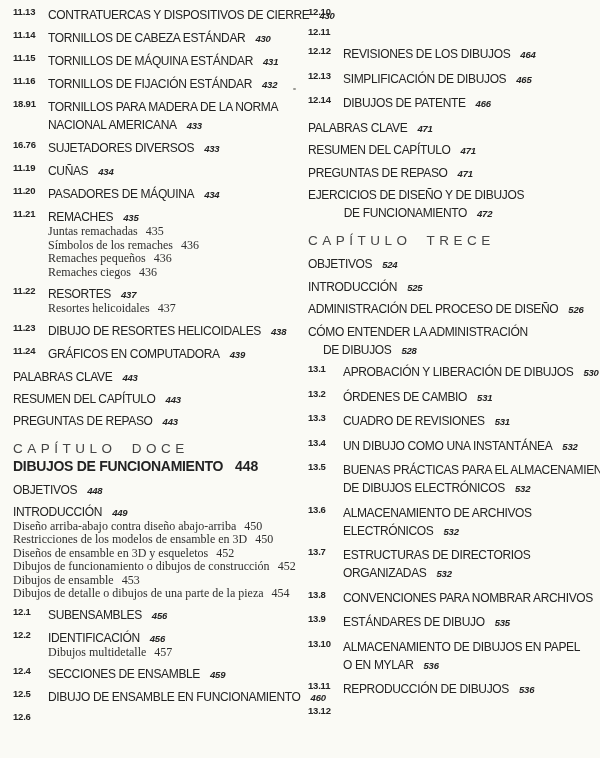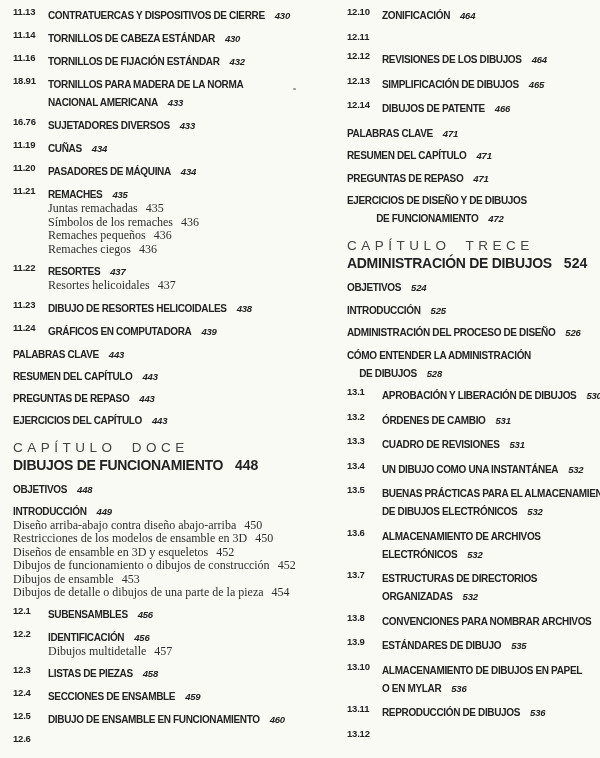--- a/index.html
+++ b/index.html
@@ -1,37 +1,37 @@
 <!DOCTYPE html>
 <html><head>
 <meta charset="utf-8">
 <style>
   html,body{margin:0;padding:0;}
   body{background:#e8e8e4;font-family:"Liberation Sans",sans-serif;}
   .page{
     position:relative;width:600px;height:758px;overflow:hidden;
     background:#fafaf5;color:#232323;box-sizing:border-box;
-    padding:5px 0 0 13px;display:flex;align-items:flex-start;gap:39px;
+    padding:5px 0 0 13px;display:flex;align-items:flex-start;
   }
   .col{display:block;}
   .col-left{width:281px;flex:0 0 281px;}
   .col-right{flex:1;margin-left:14px;min-width:0;}
 
   
   .entry{display:flex;margin-bottom:5px;}
   .col-right .entry{margin-bottom:6.5px;}
   .entry.plain{margin-bottom:4px;}
   .col-right .entry.plain{margin-bottom:4.5px;}
   .num{
     flex:0 0 35px;font-weight:bold;font-size:9.5px;line-height:13px;
     letter-spacing:-0.2px;
   }
   .body{flex:1;min-width:0;}
   .title{
-    font-weight:bold;font-size:10px;line-height:13px;
+    font-weight:normal;font-size:12px;line-height:13px;
     letter-spacing:-0.35px;white-space:pre;
   }
   .pg{
     font-weight:bold;font-size:9.5px;line-height:13px;
     letter-spacing:-0.2px;margin-left:10px;font-style:italic;
   }
   
   .subs{margin:1px 0 0 2px;}
   .plain .subs{margin-left:36px;}
   .sub{
@@ -64,20 +64,24 @@
   <div class="col col-left">
       <div class="entry item">
     <span class="num">11.13</span>
     <span class="body"><span class="title">CONTRATUERCAS Y DISPOSITIVOS DE CIERRE</span><span class="pg">430</span></span>
   </div>
       <div class="entry item">
     <span class="num">11.14</span>
     <span class="body"><span class="title">TORNILLOS DE CABEZA ESTÁNDAR</span><span class="pg">430</span></span>
   </div>
       <div class="entry item">
+    <span class="num">11.15</span>
+    <span class="body"><span class="title">TORNILLOS DE MÁQUINA ESTÁNDAR</span><span class="pg">431</span></span>
+  </div>
+      <div class="entry item">
     <span class="num">11.16</span>
     <span class="body"><span class="title">TORNILLOS DE FIJACIÓN ESTÁNDAR</span><span class="pg">432</span></span>
   </div>
       <div class="entry item">
     <span class="num">18.91</span>
     <span class="body"><span class="title">TORNILLOS PARA MADERA DE LA NORMA
 NACIONAL AMERICANA</span><span class="pg">433</span></span>
   </div>
       <div class="entry item">
     <span class="num">16.76</span>
@@ -109,62 +113,54 @@
   </div>
       <div class="entry plain">
     <span class="body"><span class="title">PALABRAS CLAVE</span><span class="pg">443</span></span>
   </div>
       <div class="entry plain">
     <span class="body"><span class="title">RESUMEN DEL CAPÍTULO</span><span class="pg">443</span></span>
   </div>
       <div class="entry plain">
     <span class="body"><span class="title">PREGUNTAS DE REPASO</span><span class="pg">443</span></span>
   </div>
-      <div class="entry plain">
-    <span class="body"><span class="title">EJERCICIOS DEL CAPÍTULO</span><span class="pg">443</span></span>
-  </div>
       <div class="chapter">
     <div class="kicker">CAPÍTULO DOCE</div>
     <div class="chline"><span class="chtitle">DIBUJOS DE FUNCIONAMIENTO</span><span class="chpg">448</span></div>
   </div>
       <div class="entry plain">
     <span class="body"><span class="title">OBJETIVOS</span><span class="pg">448</span></span>
   </div>
       <div class="entry plain">
     <span class="body"><span class="title">INTRODUCCIÓN</span><span class="pg">449</span><span class="subs"><div class="sub"><span class="subtext">Diseño arriba-abajo contra diseño abajo-arriba</span><span class="subpg">450</span></div><div class="sub"><span class="subtext">Restricciones de los modelos de ensamble en 3D</span><span class="subpg">450</span></div><div class="sub"><span class="subtext">Diseños de ensamble en 3D y esqueletos</span><span class="subpg">452</span></div><div class="sub"><span class="subtext">Dibujos de funcionamiento o dibujos de construcción</span><span class="subpg">452</span></div><div class="sub"><span class="subtext">Dibujos de ensamble</span><span class="subpg">453</span></div><div class="sub"><span class="subtext">Dibujos de detalle o dibujos de una parte de la pieza</span><span class="subpg">454</span></div></span></span>
   </div>
       <div class="entry item">
     <span class="num">12.1</span>
     <span class="body"><span class="title">SUBENSAMBLES</span><span class="pg">456</span></span>
   </div>
       <div class="entry item">
     <span class="num">12.2</span>
     <span class="body"><span class="title">IDENTIFICACIÓN</span><span class="pg">456</span><span class="subs"><div class="sub"><span class="subtext">Dibujos multidetalle</span><span class="subpg">457</span></div></span></span>
   </div>
       <div class="entry item">
-    <span class="num">12.3</span>
-    <span class="body"><span class="title">LISTAS DE PIEZAS</span><span class="pg">458</span></span>
-  </div>
-      <div class="entry item">
     <span class="num">12.4</span>
     <span class="body"><span class="title">SECCIONES DE ENSAMBLE</span><span class="pg">459</span></span>
   </div>
       <div class="entry item">
     <span class="num">12.5</span>
     <span class="body"><span class="title">DIBUJO DE ENSAMBLE EN FUNCIONAMIENTO</span><span class="pg">460</span></span>
   </div>
       <div class="entry item">
     <span class="num">12.6</span>
     <span class="body"></span>
   </div>
     </div>
   <div class="col col-right">
       <div class="entry item">
     <span class="num">12.10</span>
-    <span class="body"><span class="title">ZONIFICACIÓN</span><span class="pg">464</span></span>
   </div>
       <div class="entry item">
     <span class="num">12.11</span>
   </div>
       <div class="entry item">
     <span class="num">12.12</span>
     <span class="body"><span class="title">REVISIONES DE LOS DIBUJOS</span><span class="pg">464</span></span>
   </div>
       <div class="entry item">
     <span class="num">12.13</span>
@@ -182,21 +178,20 @@
   </div>
       <div class="entry plain">
     <span class="body"><span class="title">PREGUNTAS DE REPASO</span><span class="pg">471</span></span>
   </div>
       <div class="entry plain">
     <span class="body"><span class="title">EJERCICIOS DE DISEÑO Y DE DIBUJOS
             DE FUNCIONAMIENTO</span><span class="pg">472</span></span>
   </div>
       <div class="chapter">
     <div class="kicker">CAPÍTULO TRECE</div>
-    <div class="chline"><span class="chtitle">ADMINISTRACIÓN DE DIBUJOS</span><span class="chpg">524</span></div>
   </div>
       <div class="entry plain">
     <span class="body"><span class="title">OBJETIVOS</span><span class="pg">524</span></span>
   </div>
       <div class="entry plain">
     <span class="body"><span class="title">INTRODUCCIÓN</span><span class="pg">525</span></span>
   </div>
       <div class="entry plain">
     <span class="body"><span class="title">ADMINISTRACIÓN DEL PROCESO DE DISEÑO</span><span class="pg">526</span></span>
   </div>

